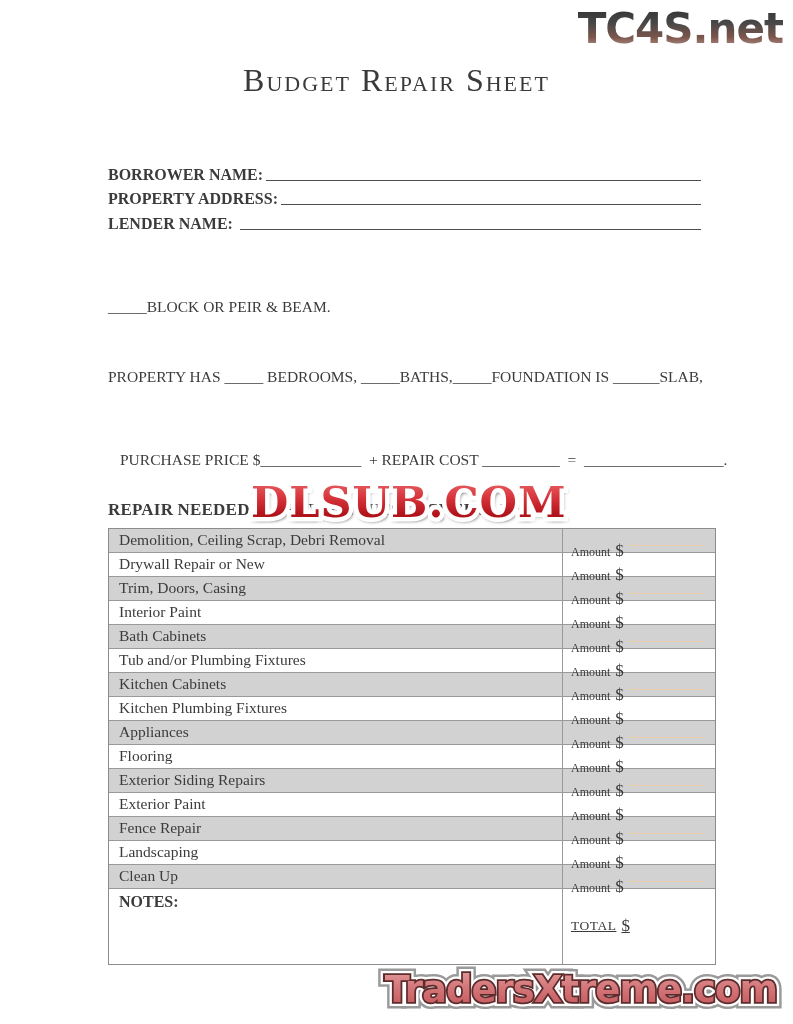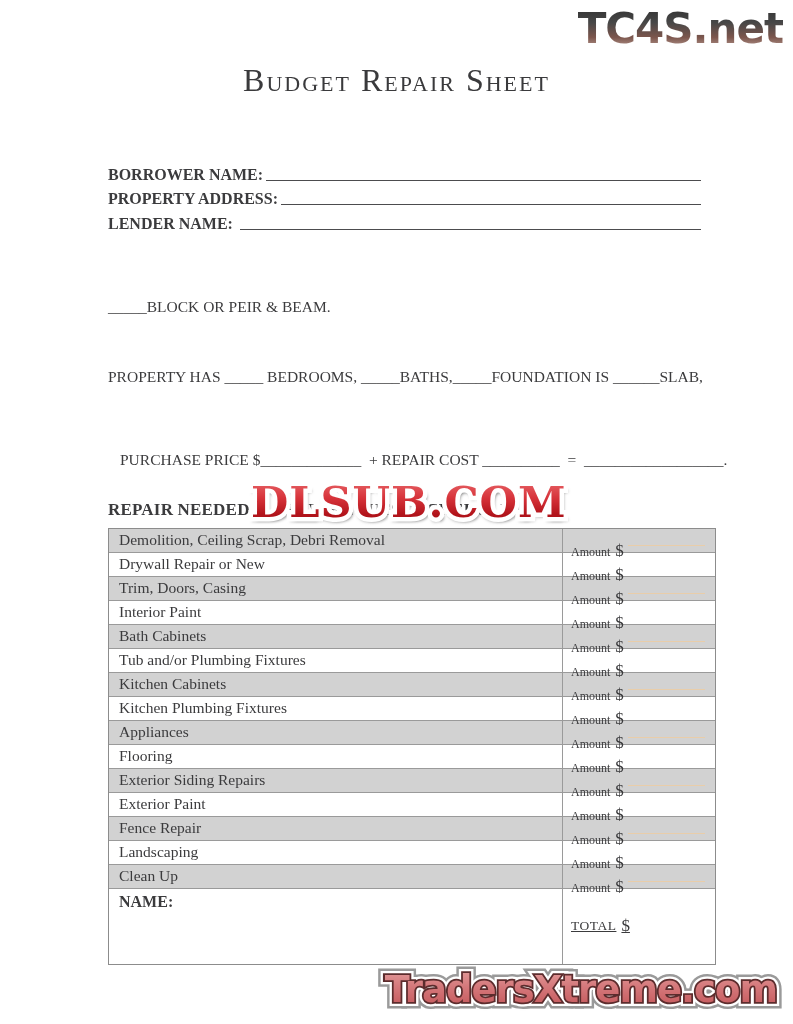--- a/index.html
+++ b/index.html
@@ -217,21 +217,21 @@
         <div class="trow gray">
           <div class="cell-item">Clean Up</div>
           <div class="cell-amount">
             <span class="amt-label">Amount</span>
             <span class="dollar">$</span>
             <span class="amt-line"></span>
           </div>
         </div>
         <div class="trow notes">
         <div class="cell-item">
-          <span>NAME:</span>
+          <span>NOTES:</span>
         </div>
         <div class="cell-amount">
           <span class="total-label">TOTAL</span>
           <span class="dollar">$</span>
         </div>
       </div>
     </div>
 
   </div>
 

